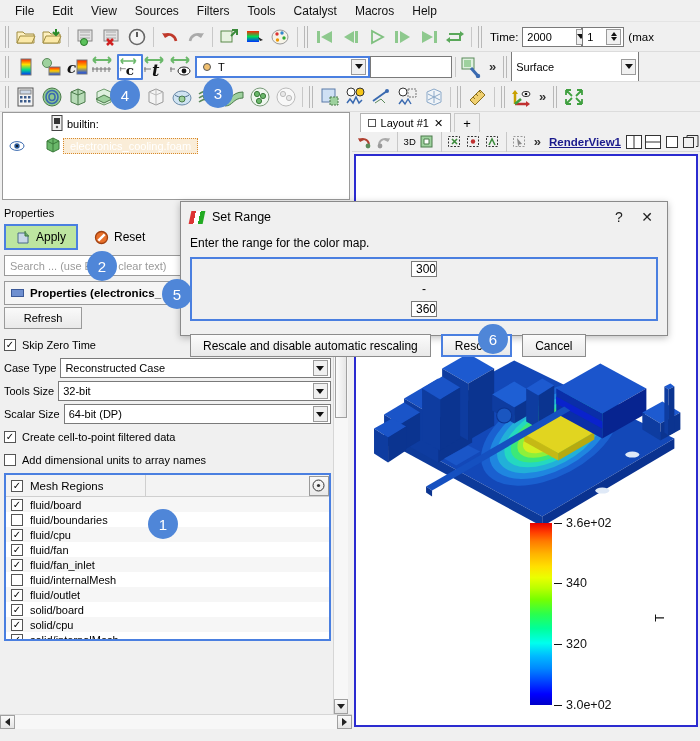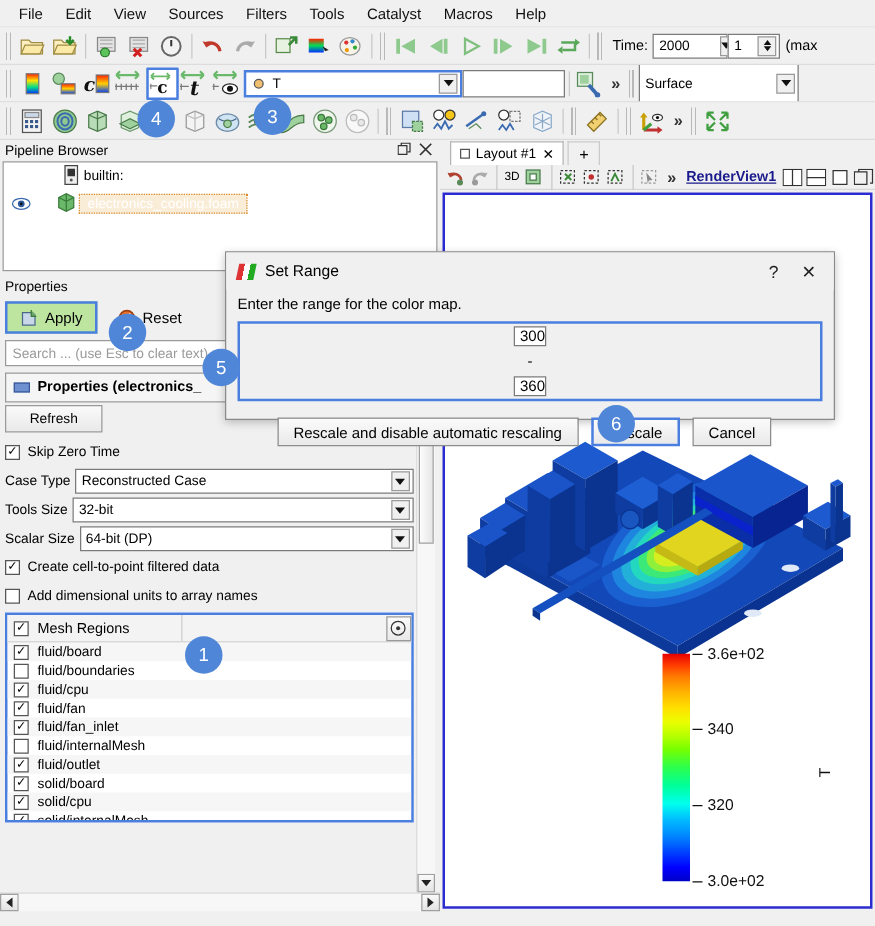--- a/index.html
+++ b/index.html
@@ -326,21 +326,21 @@
     border: 2px solid #4a7fe0; padding: 2px; flex-direction: column;
   }
   .dlg-input {
     height: 19px; background: #fff; border: 1px solid #7a7a7a;
     display: flex; align-items: center; padding-left: 4px; font-size: 12px;
   }
   #dlg-in1 { flex: 1; }
   #dlg-in2 { flex: 1; }
   #dlg-dash { font-size: 12px; }
   #dlg-buttons {
-    display: flex; justify-content: center; gap: 10px;
+    display: flex; justify-content: flex-start; gap: 10px;
     padding: 13px 9px 0 0;
   }
   .dbtn {
     height: 23px; border: 1px solid #8c8c8c;
     background: linear-gradient(#fbfbfb,#e9e9e9);
     display: flex; align-items: center; justify-content: center;
     padding: 0 12px; font-size: 12px;
   }
   .dbtn.hl { border: 2px solid #4a7fe0; }
   
@@ -739,36 +739,20 @@
   <div class="tbtn">
     <svg width="22" height="20" viewBox="0 0 22 20">
         <path d="M3 3l6 6M3 3v5M3 3h5M19 17l-6-6M19 17v-5M19 17h-5M19 3l-6 6M19 3v5M19 3h-5M3 17l6-6M3 17v-5M3 17h5" stroke="#40a040" stroke-width="1.8" fill="none"></path>
       </svg>
   </div>
 </div>
 
 <div id="body-area">
 
   <div id="left-panel">
-    <div class="panel-title">
-      <span>Pipeline Browser</span>
-      <span class="ctrls">
-        <span>
-          <svg width="11" height="11" viewBox="0 0 11 11">
-              <rect x="0.5" y="2.5" width="7" height="7" fill="none" stroke="#333"></rect>
-              <path d="M3 2.5V0.5h7v7H8" fill="none" stroke="#333"></path>
-            </svg>
-        </span>
-        <span>
-          <svg width="11" height="11" viewBox="0 0 11 11">
-              <path d="M1 1l9 9M10 1l-9 9" stroke="#333" stroke-width="1.4"></path>
-            </svg>
-        </span>
-      </span>
-    </div>
     <div id="pipeline-browser">
       <div class="pipe-row">
         <span class="eye"></span>
         <span style="padding-left:24px;">
           <svg width="12" height="16" viewBox="0 0 12 16">
               <rect x="1" y="0.5" width="10" height="15" fill="#efefef" stroke="#444"></rect>
               <rect x="3" y="3" width="6" height="6" fill="#333"></rect>
               <circle cx="6" cy="12" r="1.2" fill="#555"></circle>
             </svg>
         </span>

